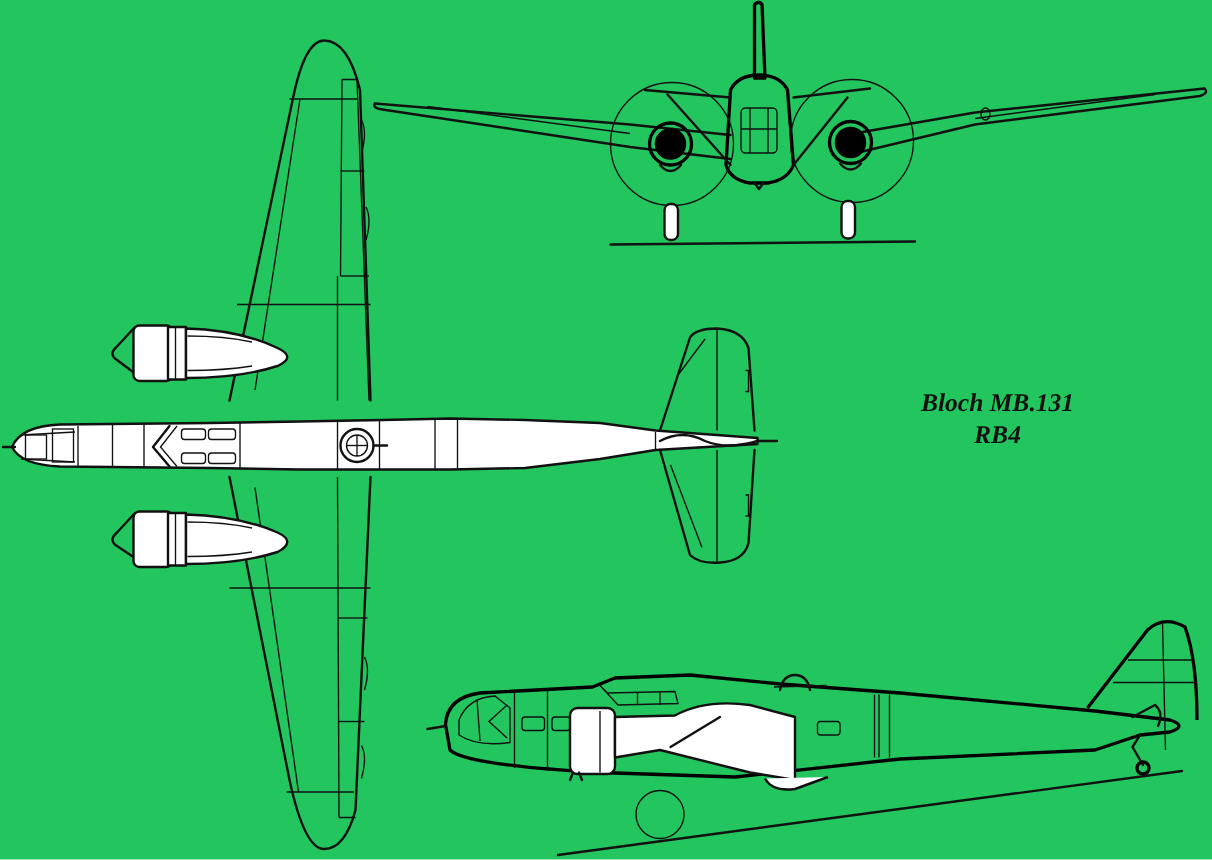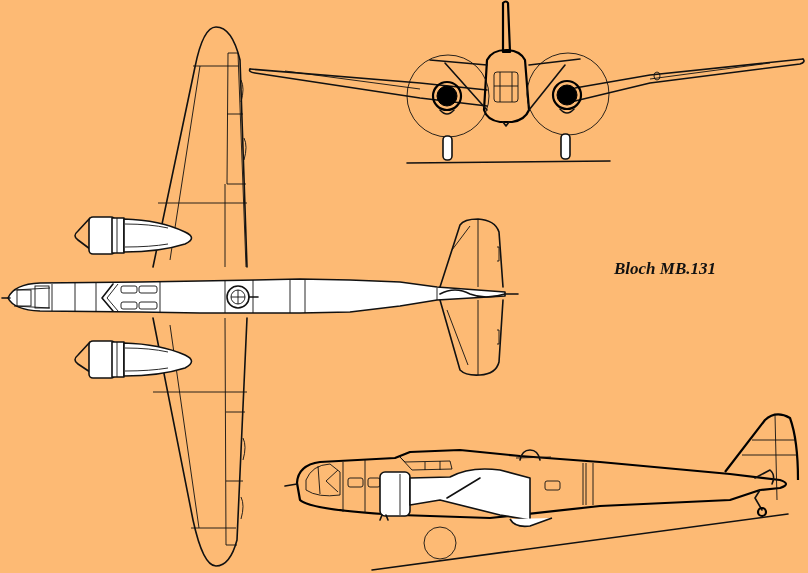--- a/index.html
+++ b/index.html
@@ -1,16 +1,16 @@
 <!DOCTYPE html>
 <html><head>
 <meta charset="utf-8">
 <style>
   html,body{margin:0;padding:0;background:#ffffff;}
-  #stage{position:relative;width:808px;height:573px;background:#fdba74;overflow:hidden;}
+  #stage{position:relative;width:808px;height:573px;background:#22c55e;overflow:hidden;}
   svg{position:absolute;left:0;top:0;}
   .ln{fill:none;stroke:#111;stroke-width:1.6;stroke-linejoin:round;stroke-linecap:round;}
   .th{fill:none;stroke:#111;stroke-width:0.9;}
   .hv{fill:none;stroke:#000;stroke-width:2.2;stroke-linejoin:round;}
   .fl{fill:#000;stroke:#000;}
   .wf{fill:#fff;stroke:#111;stroke-width:1.6;stroke-linejoin:round;}
   #title{position:absolute;left:597px;top:258px;width:136px;text-align:center;
     font-family:"Liberation Serif",serif;font-style:italic;font-weight:bold;
     font-size:17px;line-height:21px;color:#111;}
   #title div{white-space:nowrap;}
@@ -195,14 +195,15 @@
       <path class="ln" d="M382,515 L380,520 M386,515 L388,520"></path>
 
       <circle class="th" cx="440" cy="543" r="16"></circle>
 
       <line class="ln" x1="372" y1="570" x2="788" y2="514"></line>
     </g>
   </svg>
 
   <div id="title">
     <div>Bloch MB.131</div>
+    <div>RB4</div>
   </div>
 </div>
 
 </body></html>

